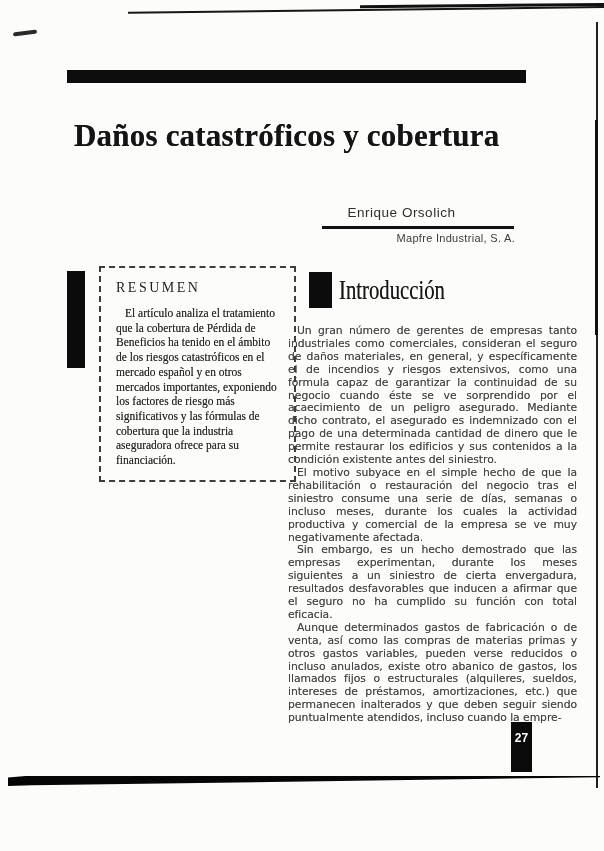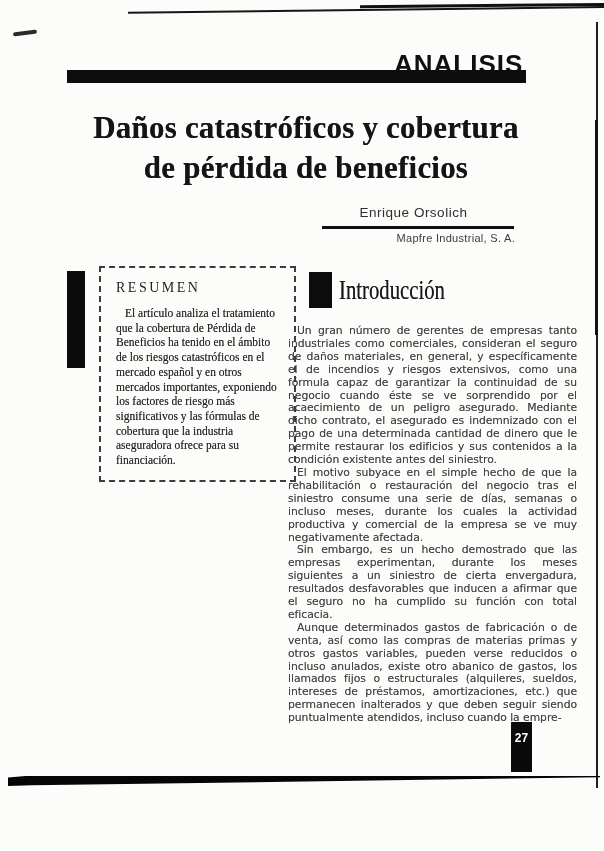--- a/index.html
+++ b/index.html
@@ -49,21 +49,21 @@
   }
   
   .article-title{
     position:absolute;left:66px;top:108px;width:480px;
     font-family:"Liberation Serif", serif;
     font-weight:bold;font-size:31px;line-height:40px;color:#141414;
     letter-spacing:0.2px;
     text-shadow:0 0 0.5px rgba(20,20,20,.7);
   }
   .author-name{
-    position:absolute;left:316px;top:205px;width:195px;
+    position:absolute;left:304px;top:205px;width:195px;
     text-align:center;
     font-family:"Liberation Sans", sans-serif;
     font-size:13.5px;color:#2e2e2e;letter-spacing:0.5px;
   }
   .author-rule{
     position:absolute;left:322px;top:226px;width:192px;height:3px;
     background:#101010;
   }
   .author-affiliation{
     position:absolute;left:320px;top:232px;width:195px;
@@ -132,26 +132,24 @@
 
 <div class="page">
 
   <div class="scan-top-line"></div>
   <div class="scan-top-line2"></div>
   <div class="scan-corner-dash"></div>
   <div class="scan-right-edge"></div>
   <div class="scan-right-edge-thick"></div>
   <div class="scan-bottom-line"></div>
 
-  <div class="section-label">ANALISIS</div>
   <div class="header-bar"></div>
 
-  <h1 class="article-title" style="margin:0;text-align:center;">
+  <h1 class="article-title" style="margin:8px;">
     <span>Daños catastróficos y cobertura</span><br>
-    <span>de pérdida de beneficios</span>
   </h1>
 
   <div class="author-name">Enrique Orsolich</div>
   <div class="author-rule"></div>
   <div class="author-affiliation">Mapfre Industrial, S. A.</div>
 
   <div class="resumen-marker"></div>
   <div class="resumen-box">
     <h2 class="resumen-heading">RESUMEN</h2>
     <p class="indent">El artículo analiza el tratamiento que la cobertura de Pérdida de Beneficios ha tenido en el ámbito de los riesgos catastróficos en el mercado español y en otros mercados importantes, exponiendo los factores de riesgo más significativos y las fórmulas de cobertura que la industria aseguradora ofrece para su financiación.</p>

